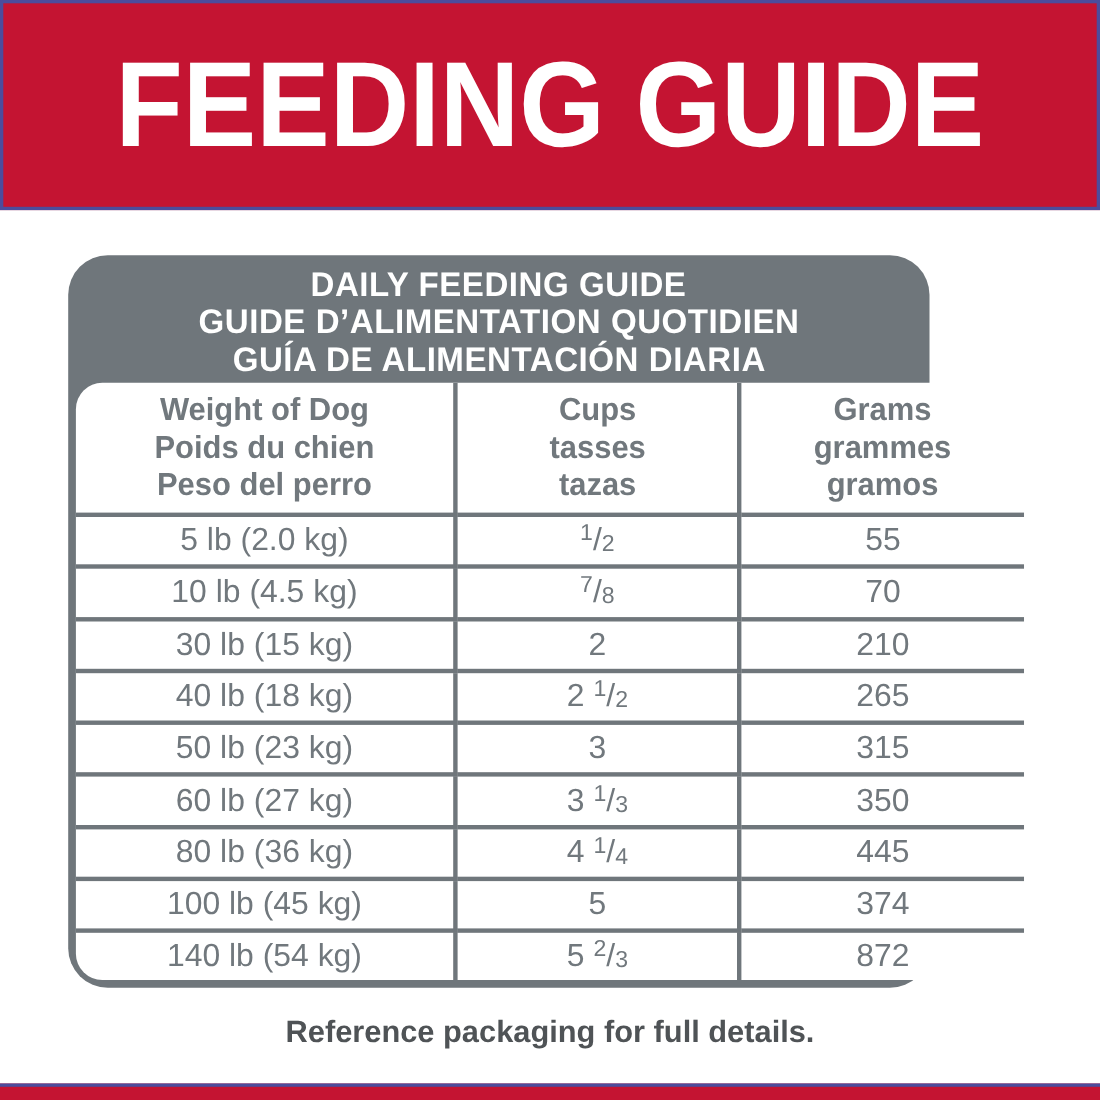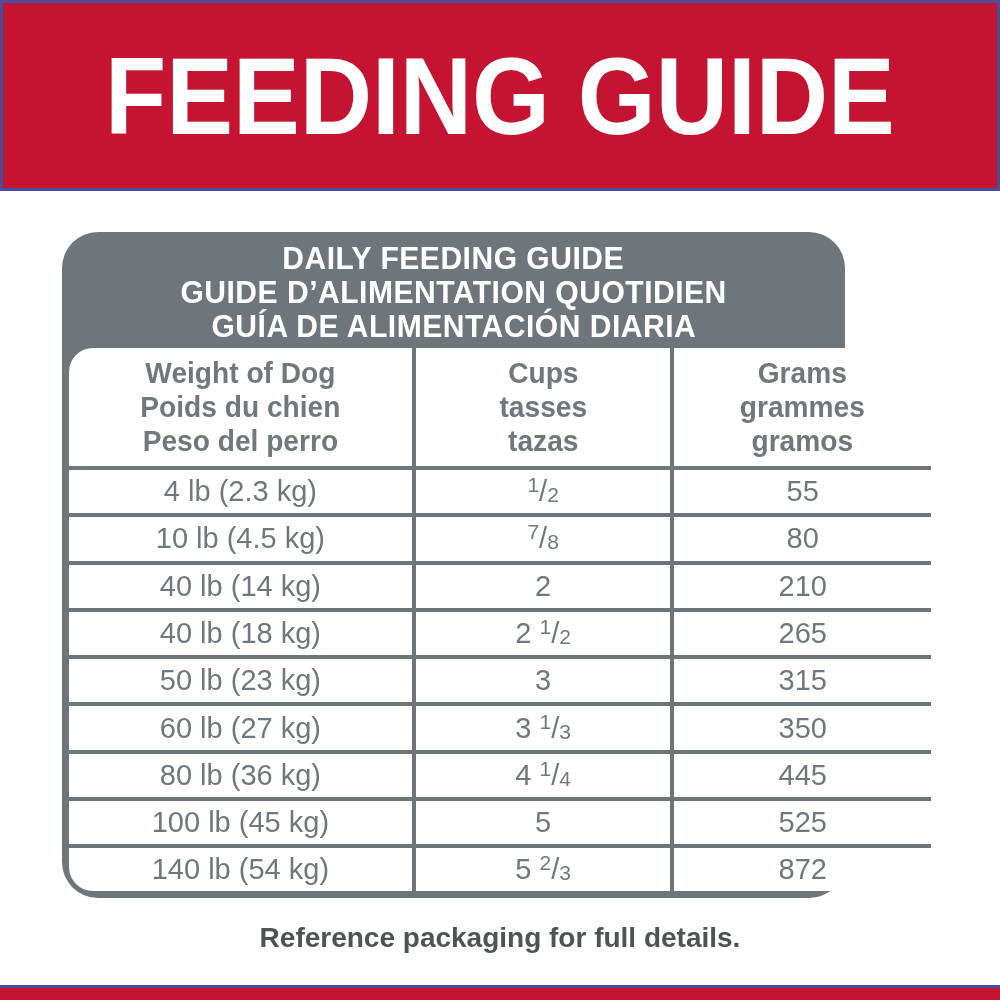--- a/index.html
+++ b/index.html
@@ -197,31 +197,31 @@
             </th>
             <th>
               <div class="th-line">Grams</div>
               <div class="th-line">grammes</div>
               <div class="th-line">gramos</div>
             </th>
           </tr>
         </thead>
         <tbody>
           <tr>
-            <td>4 lb (2.3 kg)</td>
+            <td>5 lb (2.0 kg)</td>
             <td><span></span> <span class="fnum">1</span><span class="fslash">/</span><span class="fden">2</span></td>
             <td>55</td>
           </tr>
           <tr>
             <td>10 lb (4.5 kg)</td>
             <td><span></span> <span class="fnum">7</span><span class="fslash">/</span><span class="fden">8</span></td>
-            <td>80</td>
-          </tr>
-          <tr>
-            <td>40 lb (14 kg)</td>
+            <td>70</td>
+          </tr>
+          <tr>
+            <td>30 lb (15 kg)</td>
             <td><span>2</span> <span class="fnum"></span><span class="fslash"></span><span class="fden"></span></td>
             <td>210</td>
           </tr>
           <tr>
             <td>40 lb (18 kg)</td>
             <td><span>2</span> <span class="fnum">1</span><span class="fslash">/</span><span class="fden">2</span></td>
             <td>265</td>
           </tr>
           <tr>
             <td>50 lb (23 kg)</td>
@@ -234,21 +234,21 @@
             <td>350</td>
           </tr>
           <tr>
             <td>80 lb (36 kg)</td>
             <td><span>4</span> <span class="fnum">1</span><span class="fslash">/</span><span class="fden">4</span></td>
             <td>445</td>
           </tr>
           <tr>
             <td>100 lb (45 kg)</td>
             <td><span>5</span> <span class="fnum"></span><span class="fslash"></span><span class="fden"></span></td>
-            <td>525</td>
+            <td>374</td>
           </tr>
           <tr>
             <td>140 lb (54 kg)</td>
             <td><span>5</span> <span class="fnum">2</span><span class="fslash">/</span><span class="fden">3</span></td>
             <td>872</td>
           </tr>
         </tbody>
       </table>
     </div>
   </div>

